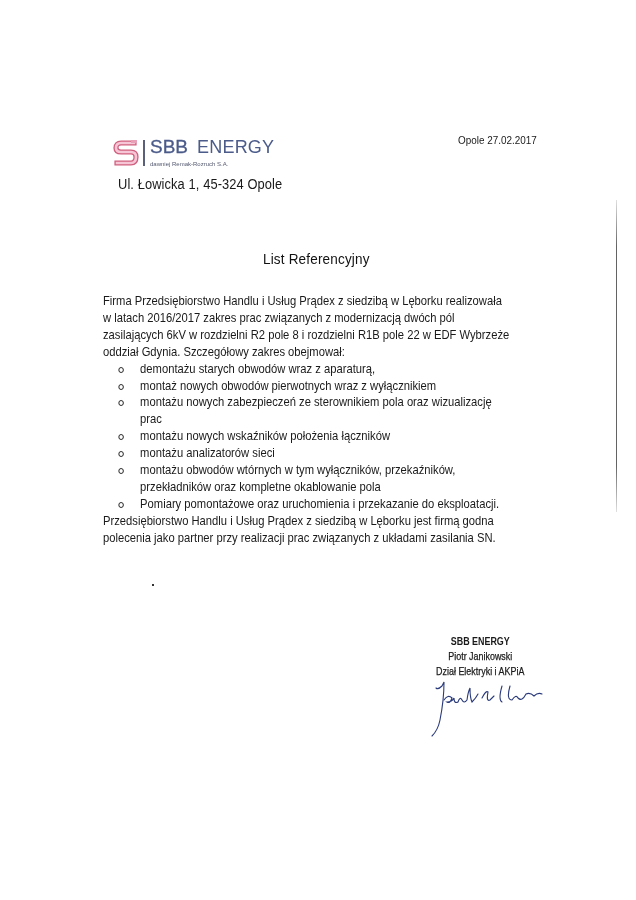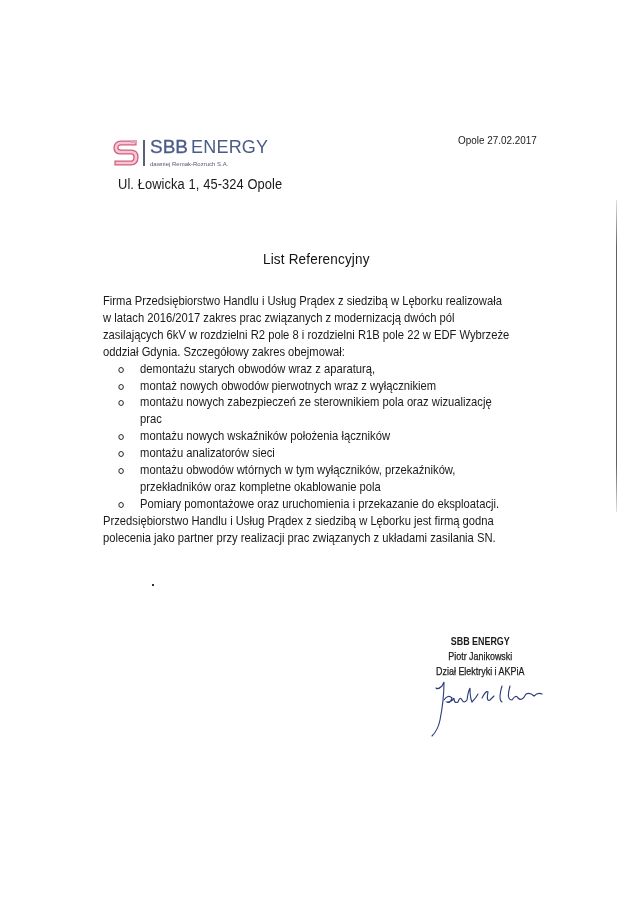--- a/index.html
+++ b/index.html
@@ -56,21 +56,21 @@
     font-size: 19px;
     color: #4b5b8a;
     letter-spacing: 0px;
     font-weight: normal;
     -webkit-text-stroke: 0.3px #4b5b8a;
   }
   .logo-brand-energy {
     font-family: "Liberation Sans", sans-serif;
     font-size: 18px;
     color: #4b5b8a;
-    margin-left: 3px;
+    margin-left: 9px;
     letter-spacing: 0.2px;
   }
   .logo-sub {
     font-family: "Liberation Sans", sans-serif;
     font-size: 6px;
     color: #555a70;
     margin-top: 5px;
     letter-spacing: 0px;
   }
   .address {

